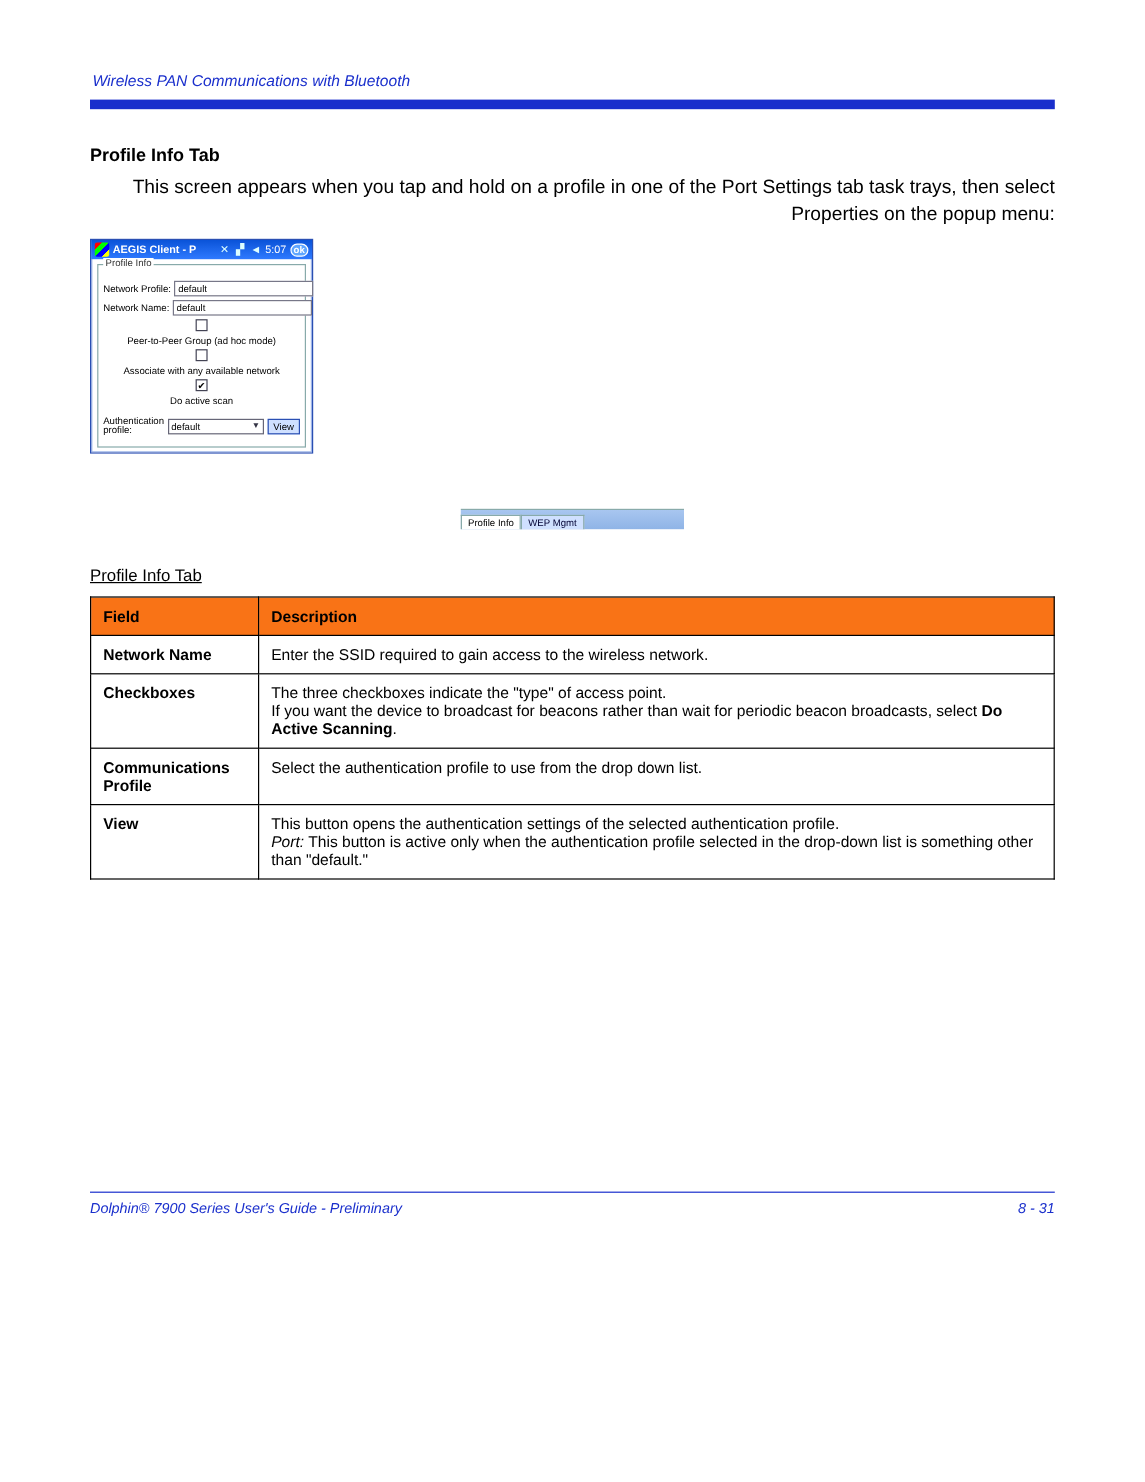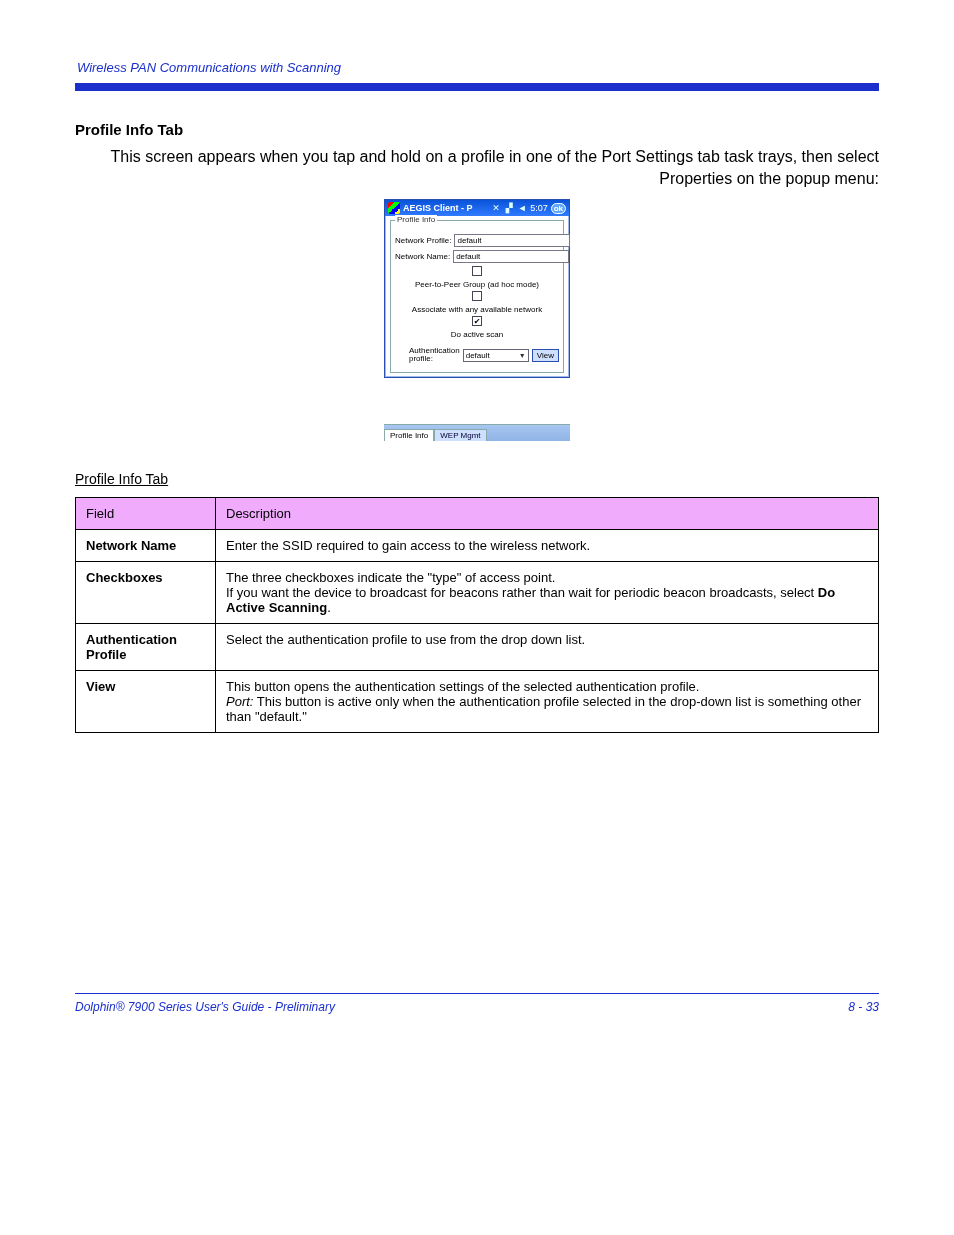--- a/index.html
+++ b/index.html
@@ -32,21 +32,20 @@
     margin: 30px 0 8px 0;
   }
   .body-text {
     font-size: 16px;
     line-height: 1.35;
     margin: 6px 0;
     text-align: right;
   }
   .screenshot-wrap {
     display: flex;
-    justify-content: center;
     margin: 10px 0 6px 0;
   }
   
   .mini-window {
     width: 186px;
     border: 1px solid #2a4fb3;
     background: #fff;
     font-family: Tahoma, Arial, sans-serif;
     font-size: 9px;
     box-shadow: 0 0 0 1px #9fb6e8 inset;
@@ -192,43 +191,43 @@
     margin-top: 4px;
   }
   table.field-table th, table.field-table td {
     border: 1px solid #000;
     padding: 8px 10px;
     vertical-align: top;
     text-align: left;
     font-size: 13px;
   }
   table.field-table th {
-    font-weight: normal;
-    background: #f0abfc;
+    font-weight: bold;
+    background: #f97316;
   }
   table.field-table td.fld { font-weight: bold; width: 140px; }
   .footer-rule {
     height: 1px;
     background: #1a2fcc;
     margin-top: 260px;
   }
   .footer {
     display: flex;
     justify-content: space-between;
     color: #1a2fcc;
     font-style: italic;
     font-size: 12px;
     margin-top: 6px;
   }
 </style>
 </head>
 <body>
 
 <div class="page">
-  <div class="header-text">Wireless PAN Communications with Scanning</div>
+  <div class="header-text">Wireless PAN Communications with Bluetooth</div>
   <div class="header-rule"></div>
 
   <div class="section-title">Profile Info Tab</div>
   <div class="body-text">This screen appears when you tap and hold on a profile in one of the Port Settings tab task trays, then select Properties on the popup menu:</div>
 
   <div class="screenshot-wrap">
     <div class="mini-window">
       <div class="mini-title">
         <span class="flag"></span>
         <span class="t-text">AEGIS Client - P</span>
@@ -257,21 +256,21 @@
           </div>
           <div class="mini-check">
             <span class="mini-checkbox"></span>
             <span class="mini-label">Associate with any available network</span>
           </div>
           <div class="mini-check">
             <span class="mini-checkbox">✔</span>
             <span class="mini-label">Do active scan</span>
           </div>
 
-          <div class="mini-row" style="margin-top:8px;margin-left:14px;">
+          <div class="mini-row" style="margin-top:8px;">
             <span class="mini-label" style="line-height:1.0;">
               <span>Authentication</span><br>
               <span>profile:</span>
             </span>
             <span class="mini-select">
               <span>default</span>
               <span class="arrow">▼</span>
             </span>
             <span class="mini-btn">View</span>
           </div>
@@ -300,31 +299,31 @@
       <td>Enter the SSID required to gain access to the wireless network.</td>
     </tr>
     <tr>
       <td class="fld">Checkboxes</td>
       <td>
         <span>The three checkboxes indicate the "type" of access point.</span><br>
         <span>If you want the device to broadcast for beacons rather than wait for periodic beacon broadcasts, select </span><b>Do Active Scanning</b><span>.</span>
       </td>
     </tr>
     <tr>
-      <td class="fld">Authentication Profile</td>
+      <td class="fld">Communications Profile</td>
       <td>Select the authentication profile to use from the drop down list.</td>
     </tr>
     <tr>
       <td class="fld">View</td>
       <td>
         <span>This button opens the authentication settings of the selected authentication profile.</span><br>
         <i>Port:</i><span> This button is active only when the authentication profile selected in the drop-down list is something other than "default."</span>
       </td>
     </tr>
   </tbody>
     </table>
 
   <div class="footer-rule"></div>
   <div class="footer">
     <span>Dolphin® 7900 Series User's Guide - Preliminary</span>
-    <span>8 - 33</span>
+    <span>8 - 31</span>
   </div>
 </div>
 
 </body></html>

